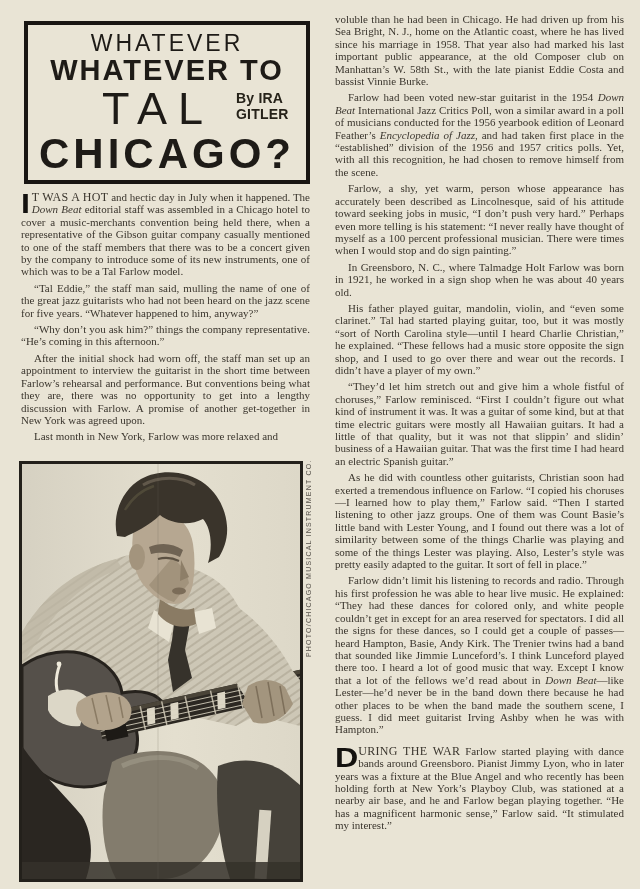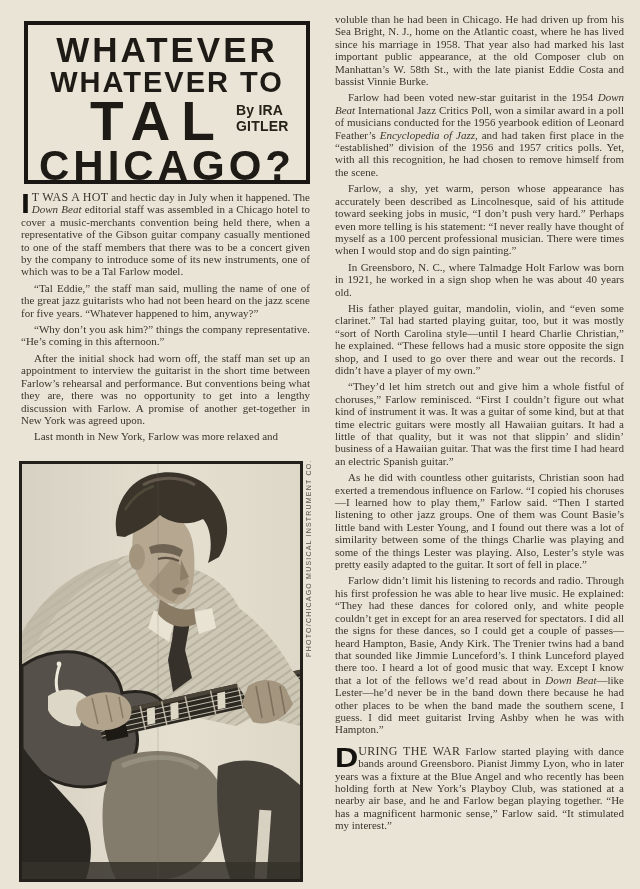--- a/index.html
+++ b/index.html
@@ -9,24 +9,24 @@
     font-family:"Liberation Serif", serif;
     color:#3a352d; overflow:hidden;
   }
   
   .title-box{
     position:absolute; left:24px; top:21px; width:286px; height:163px;
     border:4px solid #191613; box-sizing:border-box;
     text-align:center; font-family:"Liberation Sans", sans-serif;
     color:#1e1b17;
   }
-  .tb-line1{font-size:35px; font-weight:bold; letter-spacing:3px; line-height:1.0; margin-top:7px;}
+  .tb-line1{font-size:23px; font-weight:normal; letter-spacing:3px; line-height:1.0; margin-top:7px;}
   .tb-line2{font-size:29px; font-weight:bold; letter-spacing:2px; line-height:1.05;}
   .tb-row{position:relative; height:48px;}
-  .tb-line3{font-size:55px; font-weight:bold; letter-spacing:11px; line-height:48px; margin-left:-18px;}
+  .tb-line3{font-size:45px; font-weight:normal; letter-spacing:11px; line-height:48px; margin-left:-18px;}
   .tb-byline{
     position:absolute; right:8px; top:6px; width:62px;
     font-size:14px; line-height:1.12; text-align:left; font-weight:bold;
     letter-spacing:0.2px; color:#262219;
   }
   .tb-line4{font-size:42px; font-weight:bold; letter-spacing:4px; line-height:1.0;}
   
   .col{
     position:absolute; font-size:11px; line-height:12.4px;
     text-align:justify; color:#3a352d;

